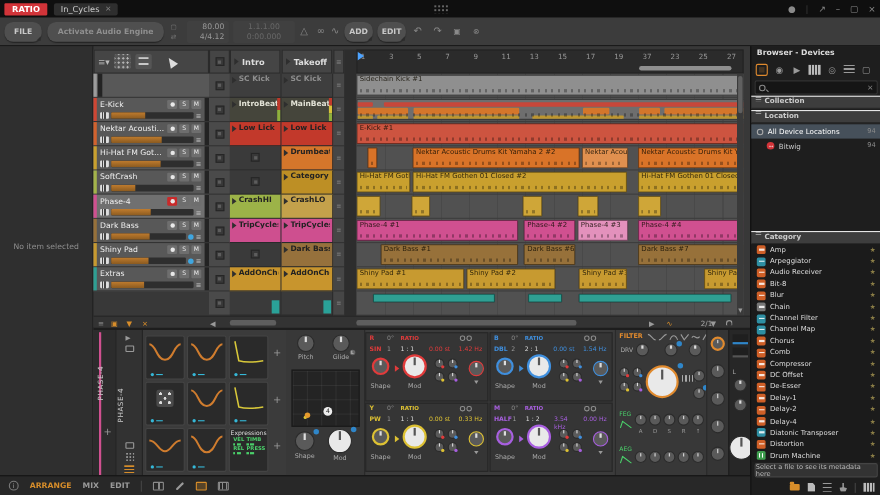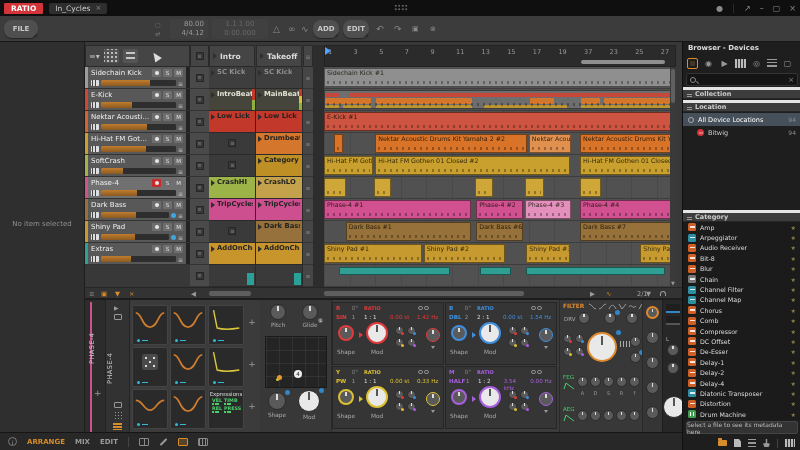--- a/index.html
+++ b/index.html
@@ -190,22 +190,22 @@
   .bico{width:11px;height:11px;color:#9a9a9a;font-size:8px;line-height:11px;text-align:center;}
   .bico.active{border:1.5px solid #e08a2e;border-radius:2px;position:relative;}
   .bico.active:after{content:"";position:absolute;left:2px;top:2px;right:2px;bottom:2px;background:#e08a2e33;}
   .bico.piano{background:linear-gradient(90deg,#bbb 0 2px,#333 2px 3px,#bbb 3px 5px,#333 5px 6px,#bbb 6px 8px,#333 8px 9px,#bbb 9px);height:9px;}
   .bico.lines{background:repeating-linear-gradient(#999 0 1.3px,transparent 1.3px 3.2px);height:9px;width:10px;}
   #bsearch{position:absolute;left:3px;top:31px;width:112px;height:13px;background:#151515;border:1px solid #333;border-radius:2px;display:flex;align-items:center;padding:0 3px;}
   .mag{width:6px;height:6px;border:1.2px solid #888;border-radius:50%;position:relative;}
   .mag:after{content:"";position:absolute;left:4.5px;top:4.5px;width:3px;height:1.2px;background:#888;transform:rotate(45deg);}
   #bsearch input{flex:1;background:transparent;border:none;outline:none;color:#ccc;font-size:6.5px;min-width:0;}
   #bsearch .clr{color:#888;font-size:7px;}
-  .bsec{position:absolute;left:0;width:118px;height:12px;background:#3d3d3d;border-top:3px solid #e5e5e5;border-bottom:1px solid #262626;
-    font-size:6.5px;font-weight:bold;color:#ccc;display:flex;align-items:flex-end;padding-left:4px;gap:3px;}
+  .bsec{position:absolute;left:0;width:118px;height:12px;background:#3d3d3d;border-top:1px solid #e5e5e5;border-bottom:1px solid #262626;
+    font-size:6.5px;font-weight:bold;color:#ccc;display:flex;align-items:flex-start;padding-left:4px;gap:3px;}
   .bsec:before{content:"";width:5px;height:4px;background:repeating-linear-gradient(#999 0 1px,transparent 1px 2px);}
   .brow{position:absolute;left:0;width:118px;height:13px;display:flex;align-items:center;gap:4px;padding:0 5px;font-size:6.5px;color:#ccc;}
   .brow.selected{background:#46505a;color:#fff;}
   .brow .cnt{margin-left:auto;color:#8a8a8a;font-size:6px;}
   .brow .circ{width:6px;height:6px;border:1px solid #aaa;border-radius:50%;flex:none;}
   .brow .bwlogo{width:7px;height:7px;border-radius:50%;background:#d23439;flex:none;position:relative;}
   .brow .bwlogo:after{content:"";position:absolute;left:1.5px;top:2.5px;width:4px;height:2px;background:radial-gradient(circle,#fff 0.5px,transparent .8px);background-size:2px 2px;}
   #cats{position:absolute;left:0;top:180px;width:118px;height:198px;background:#1b1b1b;}
   .catrow{height:10.4px;display:flex;align-items:center;gap:4px;padding:0 5px;font-size:6.3px;color:#ddd;}
   .catrow .ic{width:8px;height:8px;border-radius:1.5px;flex:none;position:relative;}
@@ -252,20 +252,21 @@
       <span class="sep">|</span>
       <span>↗</span>
       <span>–</span>
       <span>▢</span>
       <span>×</span>
     </div>
   </div>
 
   <div id="toolbar" class="abs">
     <div class="tb-btn fold" style="left:4px;width:34px;">FILE</div>
+    <div class="tb-btn" style="left:43px;width:106px;color:#8f8f8f;">Activate Audio Engine</div>
     <div class="icostack" style="left:155px;">
       <div>▢</div>
       <div>⇄</div>
     </div>
     <div class="tb-display" style="left:170px;width:38px;">
       <span>80.00</span>
       <span>4/4.12</span>
     </div>
     <div class="tb-display dim" style="left:212px;width:56px;align-items:center;">
       <span>1.1.1.00</span>
@@ -303,35 +304,20 @@
         </div>
         <div class="hd scene-hd" style="left: 171px; width: 46px;">
           <div class="tri"></div>
           <span>Takeoff</span>
         </div>
       </div>
     <div id="handle-head" class="hd">≡</div>
     <div id="tracks" class="abs">
         <div class="trow">
           <div class="strip" style="background: rgb(156, 156, 156);"></div>
-          <div class="tbody">
-            <div class="trow1">
-              <span class="tname">Sidechain Kick</span>
-              <span class="tbtn arm"></span>
-              <span class="tbtn">S</span>
-              <span class="tbtn">M</span>
-            </div>
-            <div class="trow2">
-              <span class="ticon "></span>
-              <div class="vbar">
-                <div class="vfill" style="width: 66%;"></div>
-              </div>
-              <span class="tmenu">≡</span>
-            </div>
-          </div>
           <div class="tmeter"></div>
         </div>
         <div class="trow">
           <div class="strip" style="background: rgb(207, 70, 52);"></div>
           <div class="tbody">
             <div class="trow1">
               <span class="tname">E-Kick</span>
               <span class="tbtn arm"></span>
               <span class="tbtn">S</span>
               <span class="tbtn">M</span>

